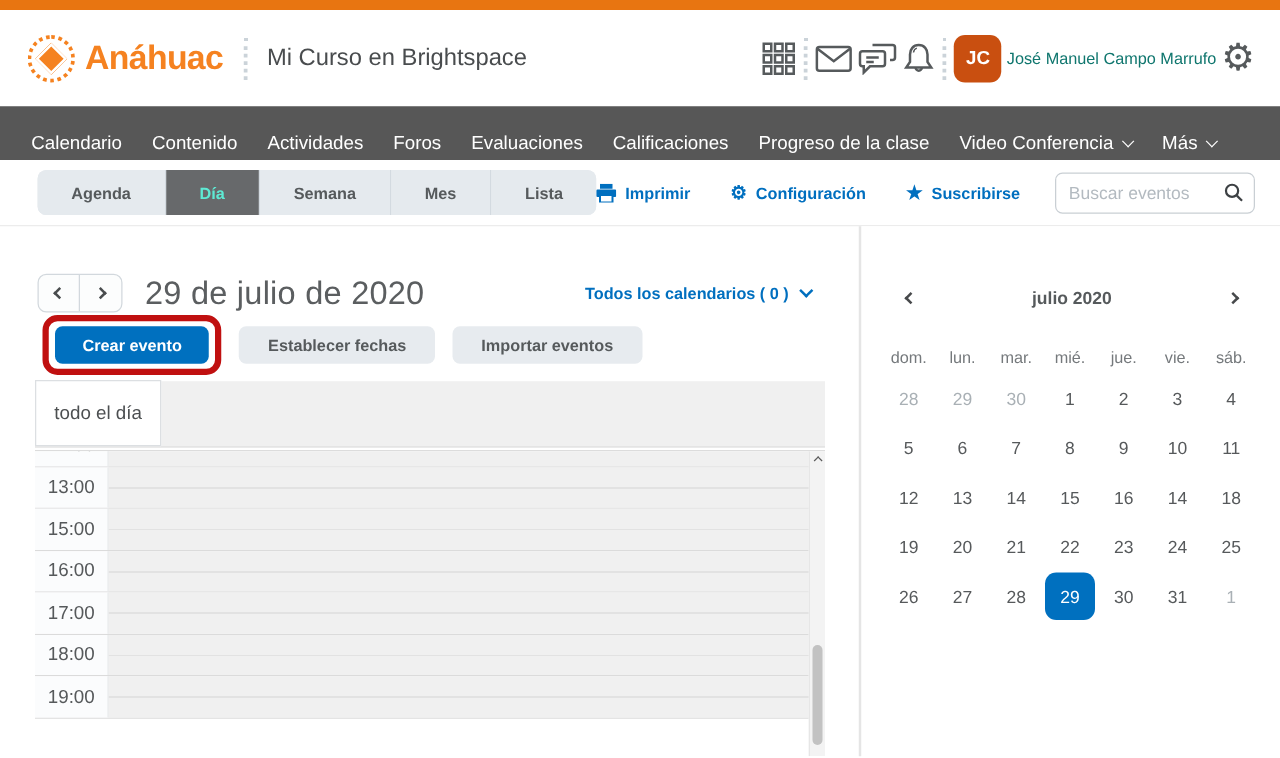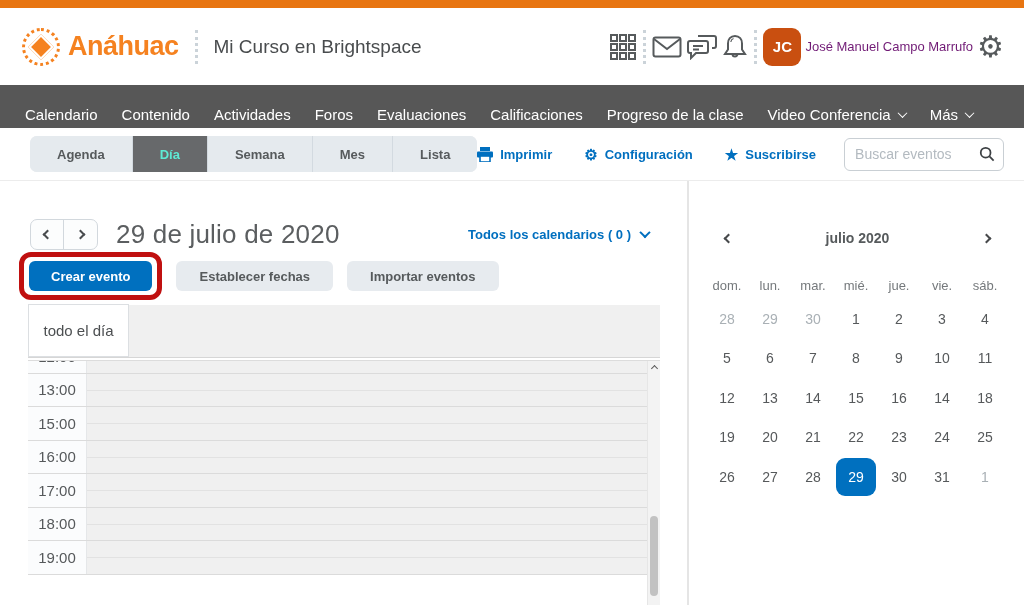--- a/index.html
+++ b/index.html
@@ -24,21 +24,21 @@
     box-shadow: inset 0 0 0 2px #fff, inset 0 0 0 5px #F58220; }
   .brand-name { color:#F58220; font-size:27px; font-weight:bold; letter-spacing:-0.5px; }
   .dot-sep { width:0; height:34px; border-left:3px dotted #CBD3D9; margin:0 16px; }
   .course-title { font-size:19px; color:#494c4e; }
   .header-right { margin-left:auto; display:flex; align-items:center; gap:4px; }
   .hicon { color:#565a5c; display:flex; align-items:center; cursor:pointer; }
   .avatar {
     width:38px; height:38px; border-radius:9px; background:#C94F10; color:#fff;
     display:flex; align-items:center; justify-content:center; font-weight:bold; font-size:15px;
   }
-  .user-name { font-size:13px; color:#701a75; white-space:nowrap; }
+  .user-name { font-size:13px; color:#0f766e; white-space:nowrap; }
   .gear-big { font-size:30px; line-height:30px; color:#565a5c; }
 
   
   .navbar {
     height:43px; background:#575757; display:flex; align-items:center;
     padding:16px 12px 0 25px; gap:24px;
   }
   .nav-item { color:#fff; font-size:15px; text-decoration:none; display:flex; align-items:center; gap:8px; white-space:nowrap; cursor:pointer; }
   .chev { display:inline-block; width:7px; height:7px; border-right:2px solid currentColor; border-bottom:2px solid currentColor; }
   .chev.down { transform:rotate(45deg) translate(-1px,-1px); }
@@ -78,21 +78,21 @@
   .main { width:689px; border-right:2px solid #E5E5E5; display:flex; flex-direction:column; position:relative; }
   .date-row { margin:36px 30px 0 30px; display:flex; align-items:center; height:34px; }
   .arrow-group { display:flex; border:1px solid #D2D8DD; border-radius:7px; overflow:hidden; background:#FCFDFD; }
   .arrow-btn { width:33px; height:29px; display:flex; align-items:center; justify-content:center; background:transparent; border:none; cursor:pointer; color:#494c4e; }
   .arrow-btn:first-child { border-right:1px solid #D2D8DD; }
   .date-heading { margin-left:18px; font-size:26px; font-weight:normal; color:#5b5e60; letter-spacing:0.2px; }
   .cal-filter { margin-left:auto; margin-right:8px; display:flex; align-items:center; gap:10px; color:#006FBF; font-size:13px; font-weight:bold; text-decoration:none; cursor:pointer; }
   .cal-filter .chev { border-width:2.5px; width:8px; height:8px; }
 
   .btn-row { display:flex; align-items:center; gap:14px; padding-left:19px; margin-top:0; height:50px; }
-  .annotation-ring { border:5px solid #C01010; border-radius:12px; padding:4px 5px; display:inline-block; }
+  .annotation-ring { border:5px solid #C01010; border-radius:12px; padding:4px 5px; display:inline-block;margin-left:15px; }
   .btn { height:30px; border:none; border-radius:6px; font-size:13px; font-weight:bold; cursor:pointer; font-family:"Liberation Sans", sans-serif; }
   .btn.primary { background:#0070BF; color:#fff; padding:0 22px; }
   .btn.secondary { background:#E7EBEF; color:#565a5c; padding:0 23px; }
 
   .allday-row { margin:3px 27px 0 28px; height:53px; position:relative; }
   .allday-strip { position:absolute; left:100px; right:0; top:1px; bottom:0; background:#F0F0F0; }
   .allday-box {
     position:absolute; left:0; top:0; width:101px; height:53px; background:#fff;
     border:1px solid #DCDFE2; display:flex; align-items:center; justify-content:center;
     font-size:15px; color:#4c4f51; z-index:1;

